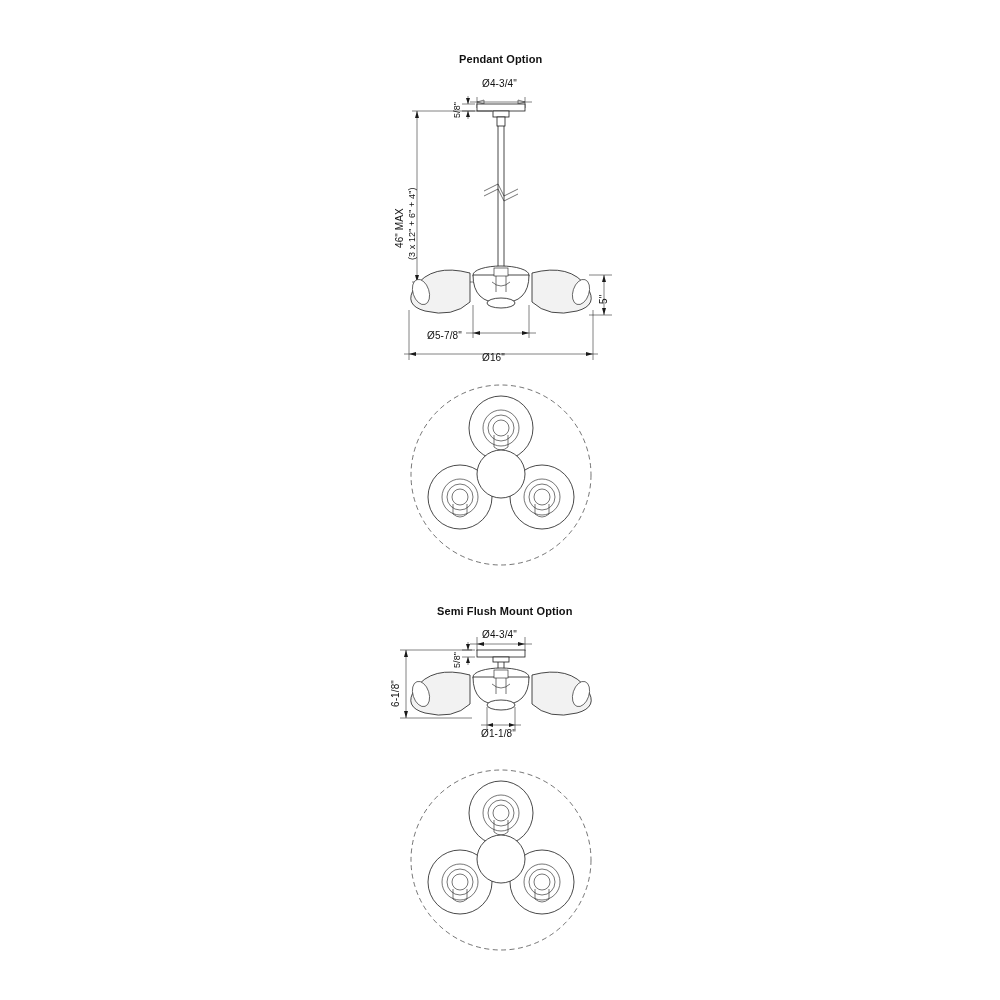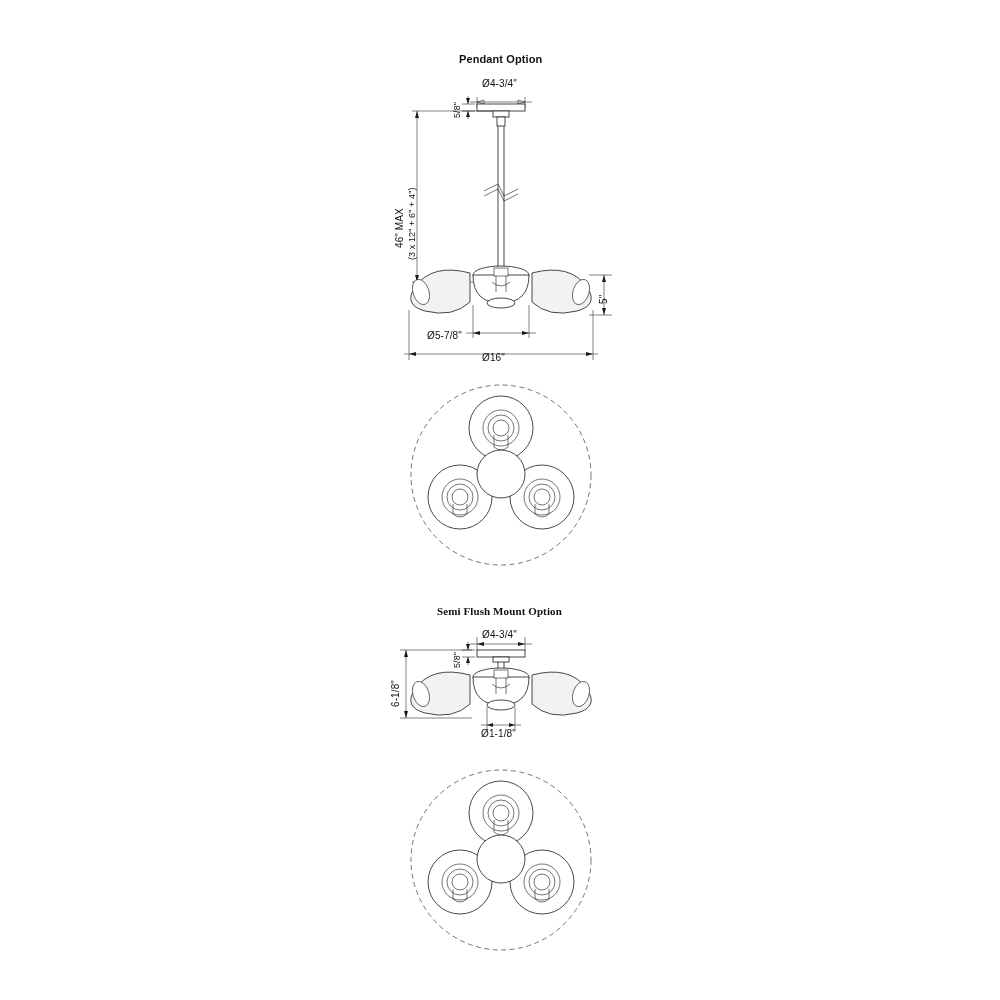--- a/index.html
+++ b/index.html
@@ -177,21 +177,21 @@
       <circle class="ln-thin fillw" cx="542" cy="122" r="13"></circle>
       <circle class="ln-thin fillw" cx="542" cy="122" r="8"></circle>
       <line class="ln-thin" x1="535" y1="129" x2="535" y2="139"></line>
       <line class="ln-thin" x1="549" y1="129" x2="549" y2="139"></line>
       <path class="ln-thin" d="M535 139 q7 6 14 0"></path>
     </g>
 
     <circle class="ln fillw" cx="501" cy="99" r="24"></circle>
   </svg>
 
-  <div class="title" style="left:437px; top:605px;font-family:Liberation Serif, serif;">Semi Flush Mount Option</div>
+  <div class="title" style="left:437px; top:605px;">Semi Flush Mount Option</div>
 
   <svg width="1000" height="160" style="top:615px;">
 
     <g>
       <line class="ln-dim" x1="477" y1="22" x2="477" y2="36"></line>
       <line class="ln-dim" x1="525" y1="22" x2="525" y2="36"></line>
       <line class="ln-dim" x1="470" y1="29" x2="532" y2="29"></line>
       <path d="M477 29 l7 -2 v4 z" fill="#1a1a1a"></path>
       <path d="M525 29 l-7 -2 v4 z" fill="#1a1a1a"></path>
     </g>

